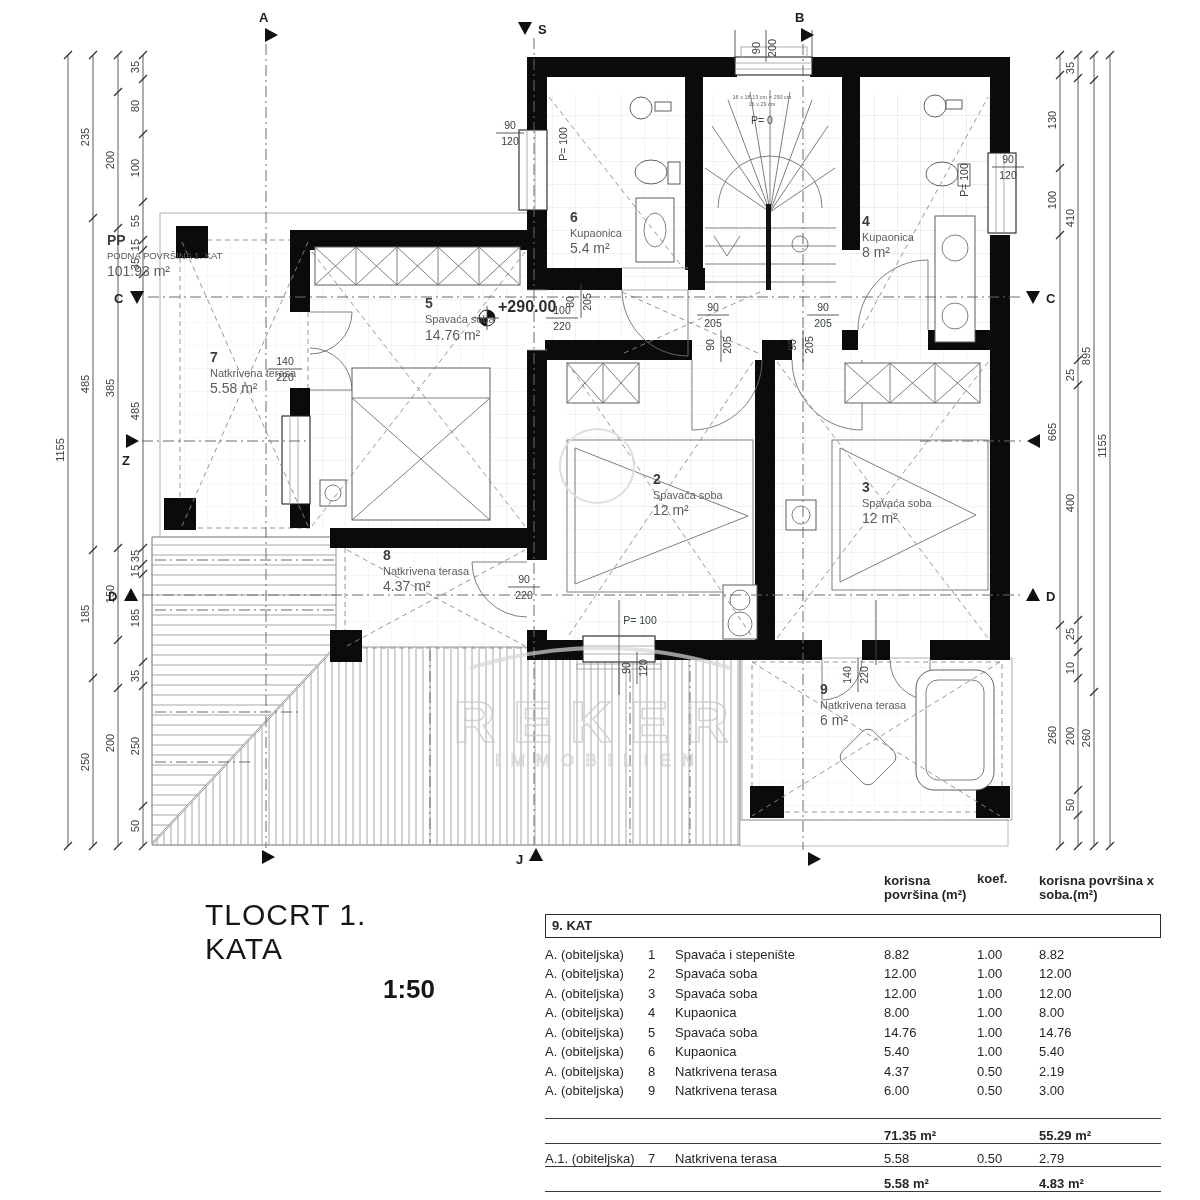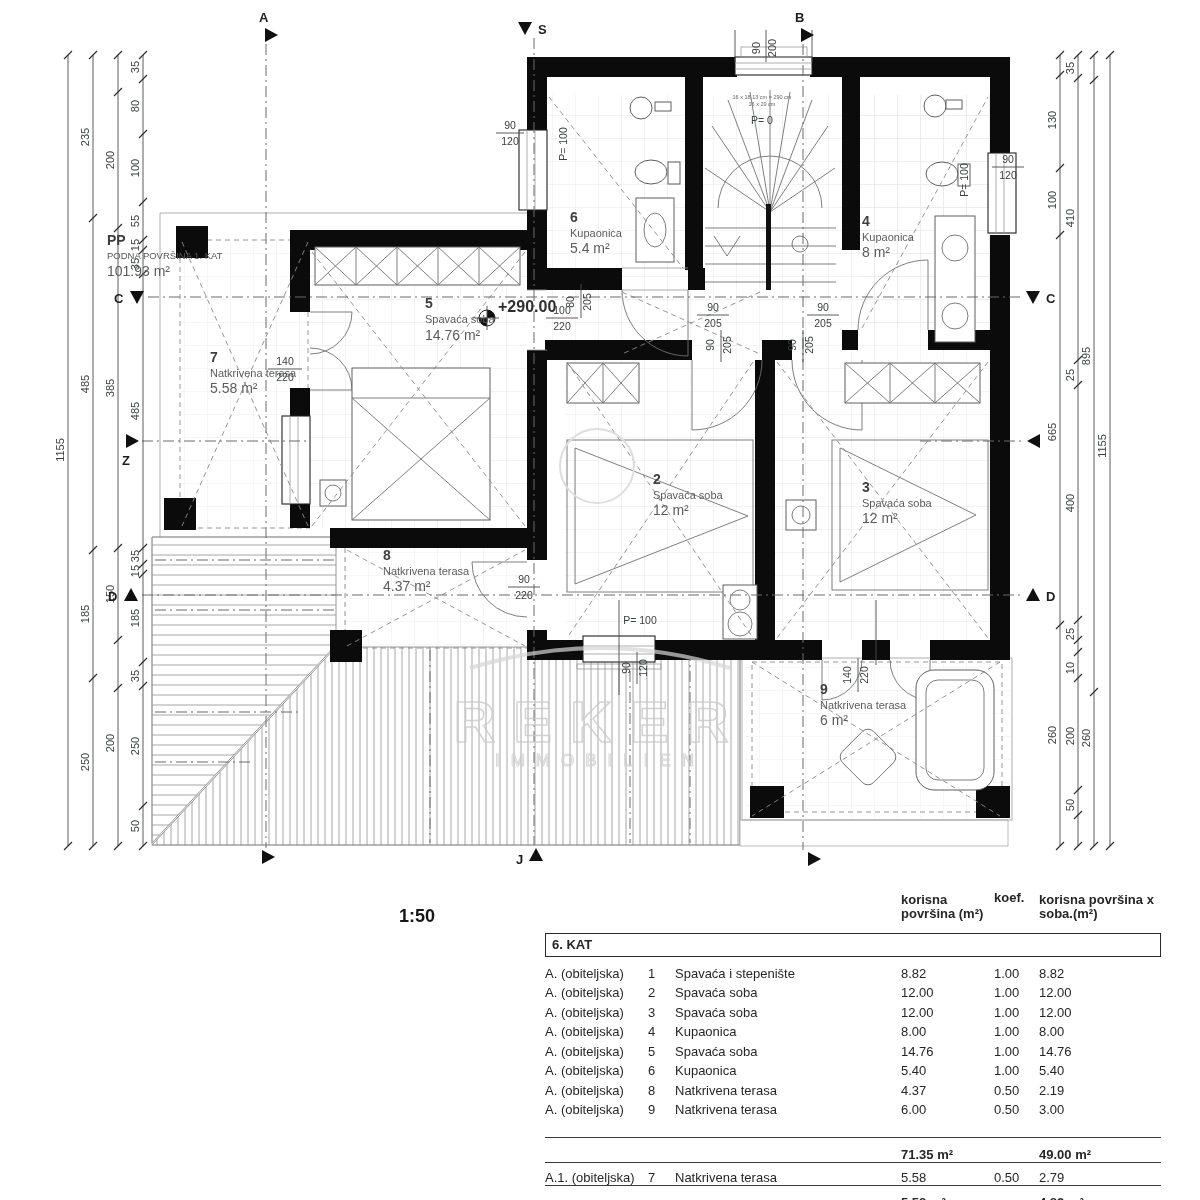--- a/index.html
+++ b/index.html
@@ -19,27 +19,27 @@
   .rlbl{font-size:11px;fill:#5c5c5c;}
   .rar{font-size:14px;fill:#5c5c5c;}
   .plbl{font-size:10.5px;fill:#37413f;}
   .mk{font-size:13px;font-weight:bold;fill:#1e1e1e;}
   .tri{fill:#101010;stroke:none;}
   .wmt{fill:none;stroke:#c9c9c9;stroke-width:1.5;opacity:.8;}
   .wm2{fill:none;stroke:#cfcfcf;stroke-width:1.1;opacity:.8;}
   
   .titleblock{position:absolute;left:205px;top:898px;width:232px;}
   .titleblock .t1{font-size:30px;color:#161616;letter-spacing:1px;}
-  .titleblock .t2{font-size:18px;font-weight:bold;color:#161616;text-align:right;margin-top:8px;padding-right:2px;}
+  .titleblock .t2{font-size:26px;font-weight:bold;color:#161616;text-align:right;margin-top:8px;padding-right:2px;}
   
   .atable{position:absolute;left:545px;top:872px;width:616px;font-size:13px;color:#262626;}
   .trow{display:flex;align-items:flex-end;height:19.5px;}
   .c-cat{width:103px;}  .c-num{width:27px;} .c-name{flex:1;}
-  .c-area{width:93px;}  .c-koef{width:45px;} .c-res{width:122px;}
-  .thead{height:38px;align-items:flex-start;font-weight:bold;line-height:14px;margin-top:19px;}
+  .c-area{width:93px;}  .c-koef{width:62px;} .c-res{width:122px;}
+  .thead{height:38px;align-items:flex-start;font-weight:bold;line-height:14px;}
   .thead .c-area,.thead .c-res{padding-top:2px;}
   .sec{border:1.6px solid #2a2a2a;font-weight:bold;height:22px;line-height:22px;
        padding-left:6px;margin:4px 0 4px 0;}
   .sub{font-weight:bold;height:24px;border-top:1.3px solid #3a3a3a;border-bottom:1.3px solid #3a3a3a;margin-top:20px;}
   .r-a1{height:22px;border-bottom:1.3px solid #3a3a3a;}
   .sub2{font-weight:bold;height:24px;border-bottom:1.3px solid #3a3a3a;}
   .tot{font-weight:bold;height:25px;border-bottom:1.3px solid #3a3a3a;gap:32px;}
 </style>
 </head>
 <body>
@@ -444,34 +444,35 @@
     <text class="mk" x="1046" y="601">D</text>
     <text class="mk" x="516" y="864">J</text>
     <polygon class="tri" points="529,861 543,861 536,848"></polygon>
     <polygon class="tri" points="262,850 262,864 275,857"></polygon>
     <polygon class="tri" points="808,852 808,866 821,859"></polygon>
   </g>
 </svg>
 
 
 <div class="titleblock">
+  <div class="t1">TLOCRT 1. KATA</div>
   <div class="t2">1:50</div>
 </div>
 
 
 <div class="atable">
   <div class="trow thead">
     <div class="c-cat"></div>
         <div class="c-num"></div>
         <div class="c-name"></div>
     <div class="c-area">korisna površina (m²)</div>
     <div class="c-koef">koef.</div>
     <div class="c-res">korisna površina x soba.(m²)</div>
   </div>
-  <div class="sec">6. KAT</div>
+  <div class="sec">9. KAT</div>
 
   <div class="trow">
     <div class="c-cat">A. (obiteljska)</div>
     <div class="c-num">1</div>
     <div class="c-name">Spavaća i stepenište</div>
     <div class="c-area">8.82</div>
     <div class="c-koef">1.00</div>
     <div class="c-res">8.82</div>
   </div>
   <div class="trow">
@@ -530,21 +531,21 @@
     <div class="c-koef">0.50</div>
     <div class="c-res">3.00</div>
   </div>
 
   <div class="trow sub">
     <div class="c-cat"></div>
         <div class="c-num"></div>
         <div class="c-name"></div>
     <div class="c-area">71.35 m²</div>
     <div class="c-koef"></div>
-    <div class="c-res">49.00 m²</div>
+    <div class="c-res">55.29 m²</div>
   </div>
 
   <div class="trow r-a1">
     <div class="c-cat">A.1. (obiteljska)</div>
     <div class="c-num">7</div>
     <div class="c-name">Natkrivena terasa</div>
     <div class="c-area">5.58</div>
     <div class="c-koef">0.50</div>
     <div class="c-res">2.79</div>
   </div>

